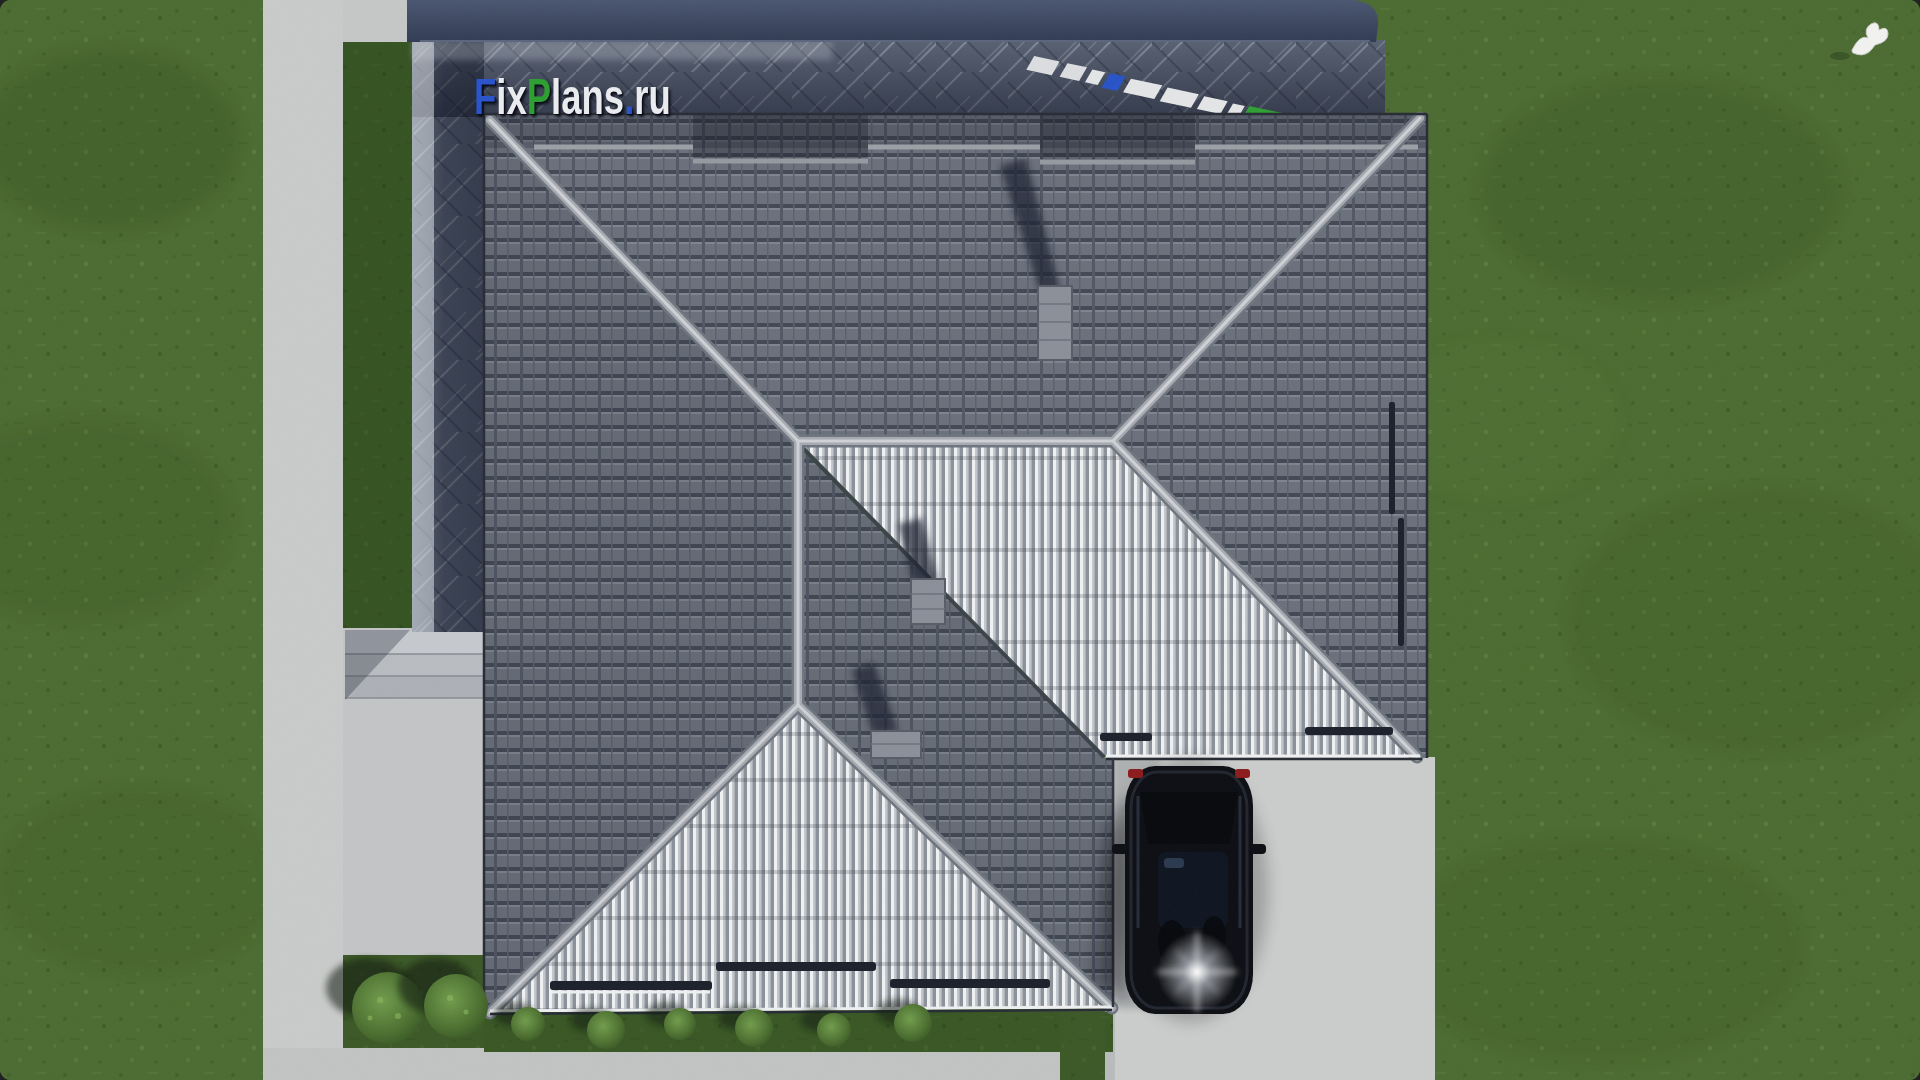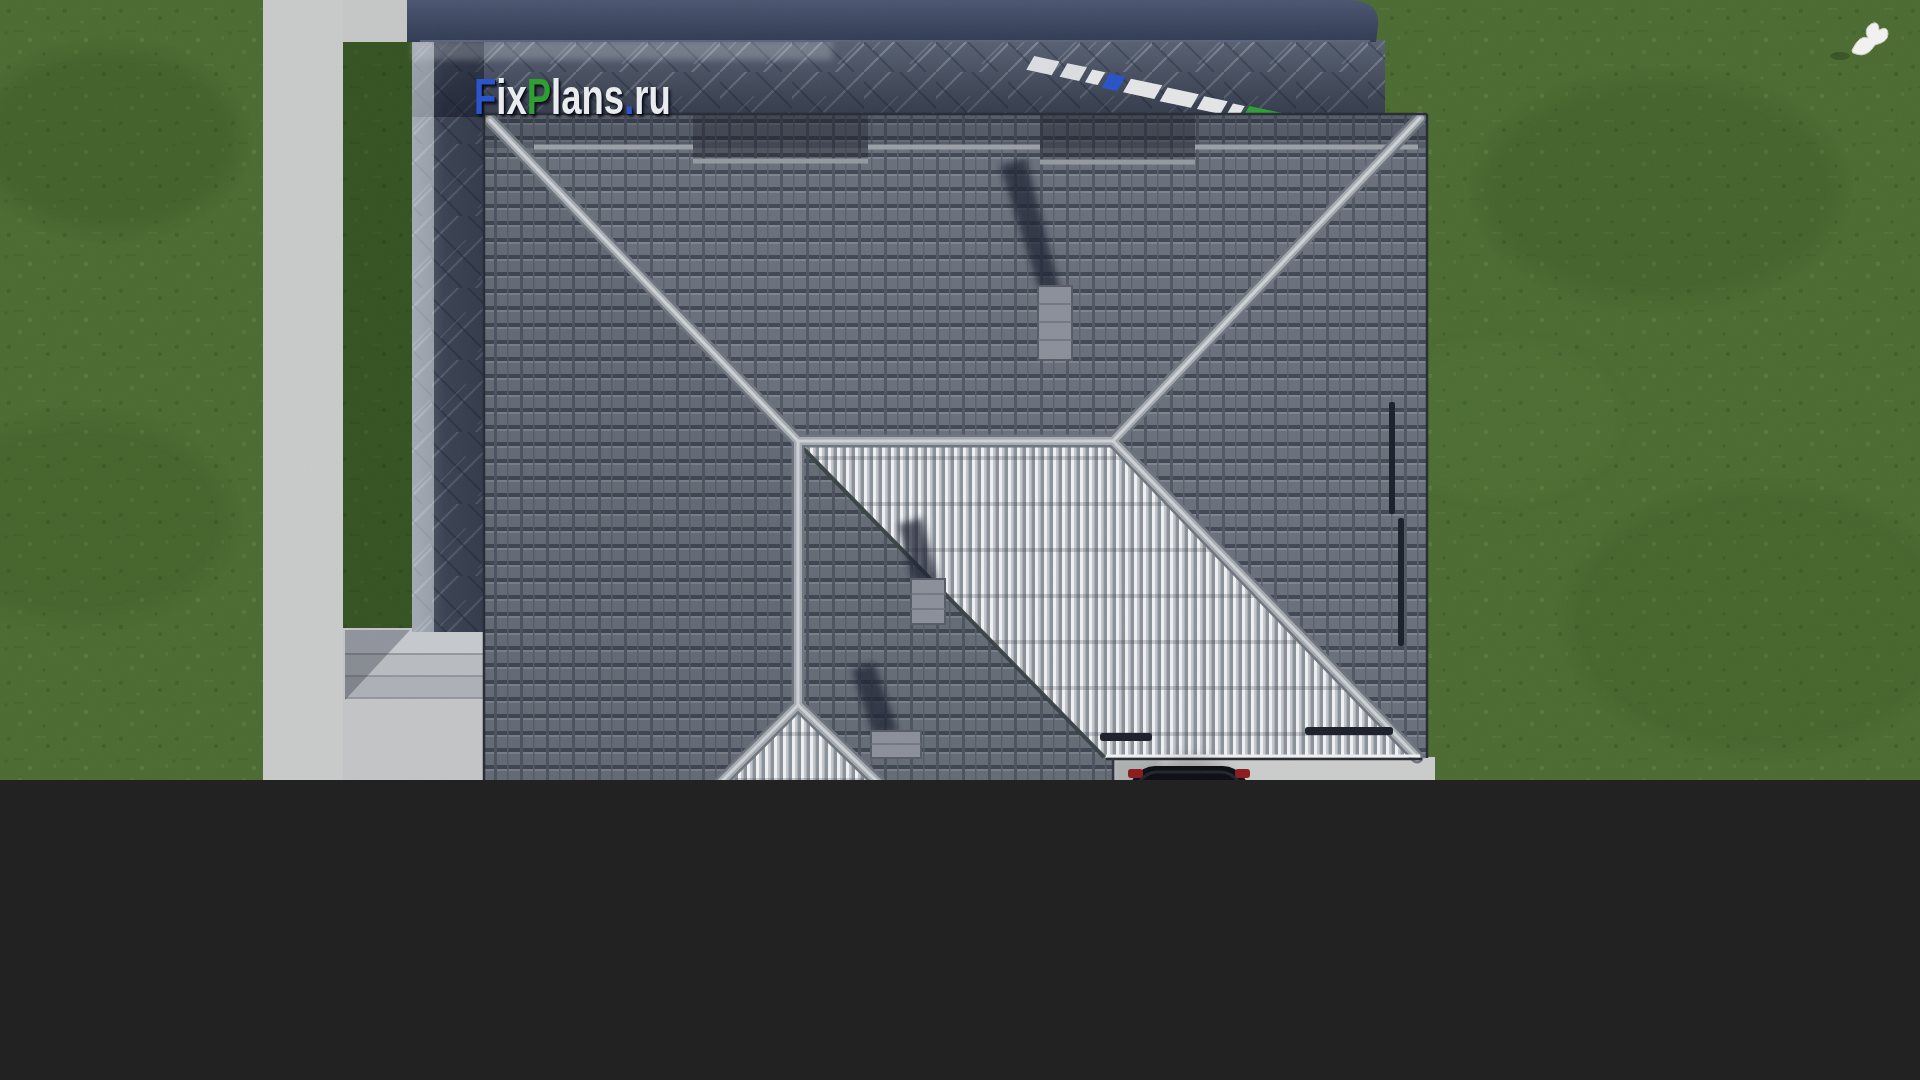--- a/index.html
+++ b/index.html
@@ -1,17 +1,17 @@
 <!DOCTYPE html>
 <html><head>
 <meta charset="utf-8">
 <style>
   html,body{margin:0;padding:0;background:#222;}
-  .scene{position:relative;width:1920px;height:780px;overflow:hidden;
-         background:#4b6b31;font-family:"Liberation Sans",sans-serif;}
+  .scene{position:relative;width:1920px;height:1080px;overflow:hidden;
+         background:#4b6b31;font-family:"Liberation Sans",sans-serif;border-radius:11px;}
   .scene svg{position:absolute;left:0;top:0;}
   .watermark{position:absolute;left:474px;top:68px;z-index:5;
              font-size:50px;font-weight:bold;letter-spacing:0px;
              transform:scaleX(.73);transform-origin:0 0;white-space:nowrap;
              text-shadow:3px 3px 3px rgba(8,10,20,.8),1px 1px 0 rgba(8,10,20,.9);}
   .watermark span{display:inline-block;}
 </style>
 </head>
 <body>
 

